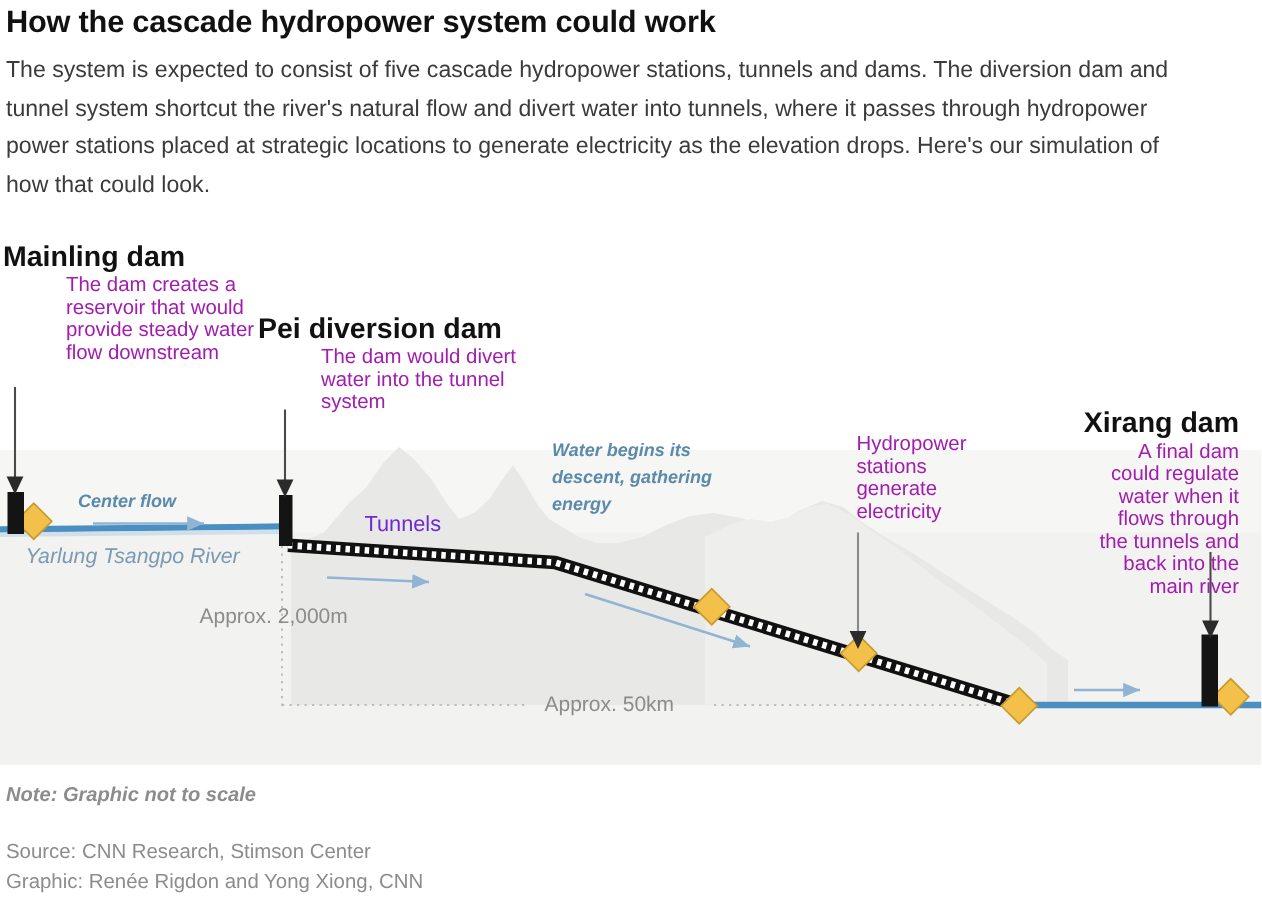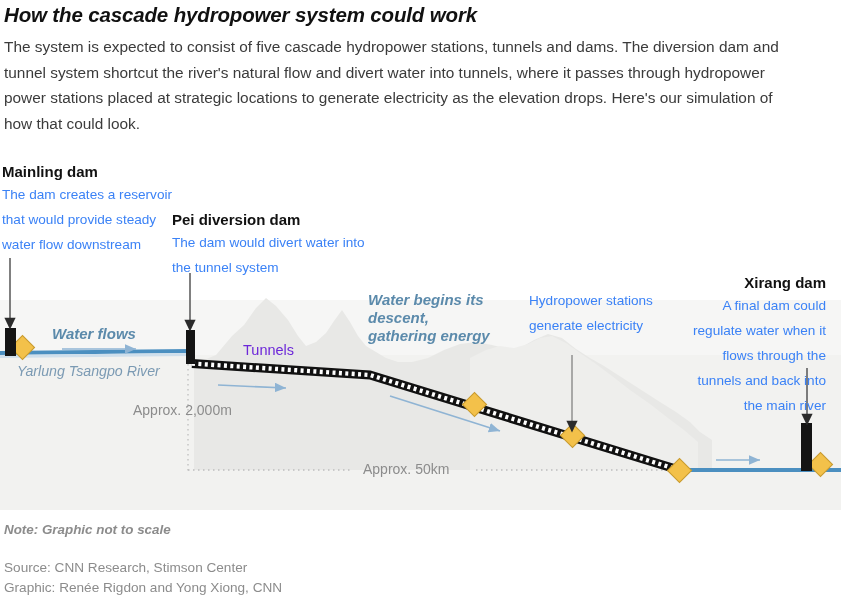--- a/index.html
+++ b/index.html
@@ -25,21 +25,20 @@
   .headline {
     position: absolute;
     left: 4px;
     top: 2px;
     width: 820px;
     font-size: 20.5px;
     font-weight: bold;
     letter-spacing: -0.15px;
     color: #111111;
     line-height: 26px;
-    font-style: italic;
   }
   .standfirst {
     position: absolute;
     left: 4px;
     top: 34px;
     width: 790px;
     font-size: 15.4px;
     line-height: 25.5px;
     color: #3b3b3b;
   }
@@ -54,42 +53,43 @@
   #graphic svg {
     position: absolute;
     left: 0;
     top: 0;
   }
   
   .anno {
     position: absolute;
   }
   .anno .title {
-    font-size: 15px;
+    font-size: 19px;
     font-weight: bold;
     color: #111111;
     line-height: 19px;
     margin-bottom: 1px;
   }
   .anno .body {
     font-size: 13.6px;
-    color: #3b82f6;
-    line-height: 25px;
+    color: #a21caf;
+    line-height: 15px;
+    margin-left: 42px;
   }
   .anno.right-align { text-align: right; }
 
   .anno-mainling { left: 2px;  top: 12px;  width: 170px; }
   .anno-pei      { left: 172px; top: 60px; width: 200px; }
   .anno-hydro    { left: 529px; top: 138px; width: 130px; }
   .anno-xirang   { left: 690px; top: 123px; width: 136px; }
 
   
   .callout {
     position: absolute;
-    font-size: 15px;
+    font-size: 12px;
     font-weight: bold;
     font-style: italic;
     color: #5b8aab;
     line-height: 18px;
   }
   .callout-waterflow { left: 52px;  top: 175px; }
   .callout-descent   { left: 368px; top: 141px; width: 130px; }
 
   
   .lbl {
@@ -233,21 +233,21 @@
 
     <div class="anno anno-hydro">
       <div class="body">Hydropower stations generate electricity</div>
     </div>
 
     <div class="anno anno-xirang right-align">
       <div class="title">Xirang dam</div>
       <div class="body">A final dam could regulate water when it flows through the tunnels and back into the main river</div>
     </div>
 
-    <div class="callout callout-waterflow">Water flows</div>
+    <div class="callout callout-waterflow">Center flow</div>
 
     <div class="callout callout-descent">Water begins its descent, gathering energy</div>
 
     <div class="lbl lbl-tunnels">Tunnels</div>
 
     <div class="lbl-river">Yarlung Tsangpo River</div>
 
     <div class="lbl-dim lbl-2000m">Approx. 2,000m</div>
 
     <div class="lbl-dim lbl-50km">Approx. 50km</div>

